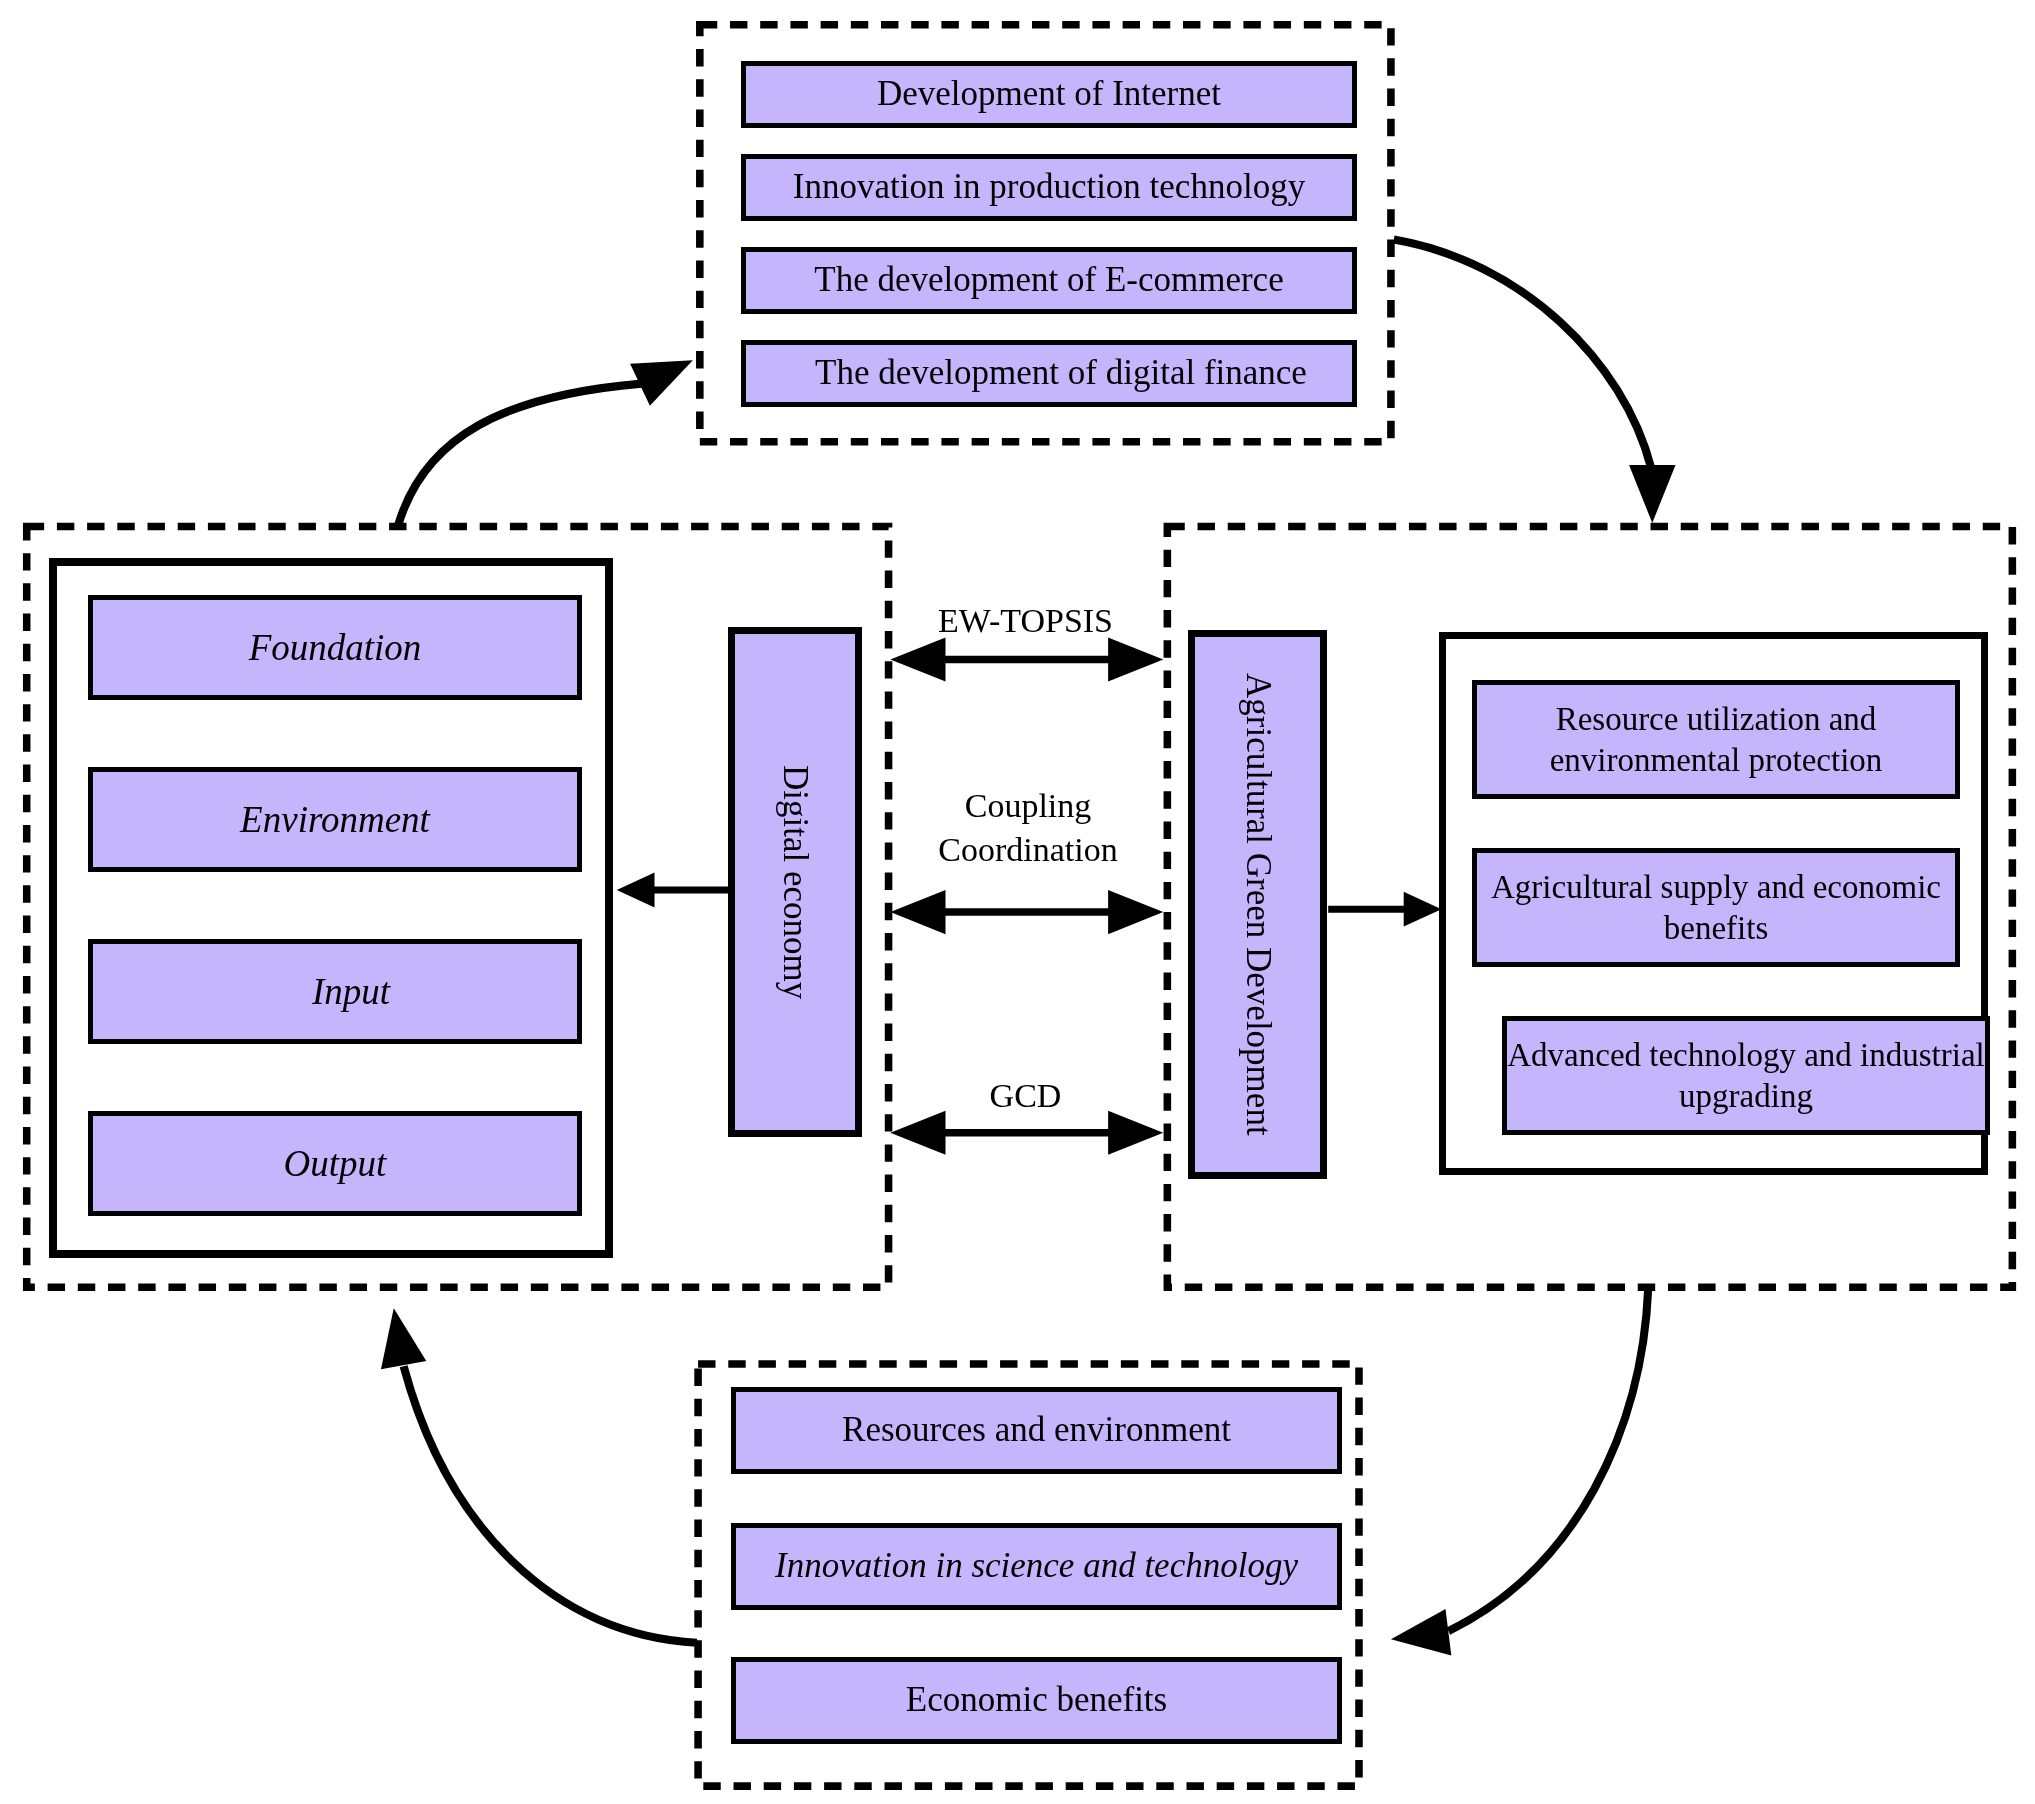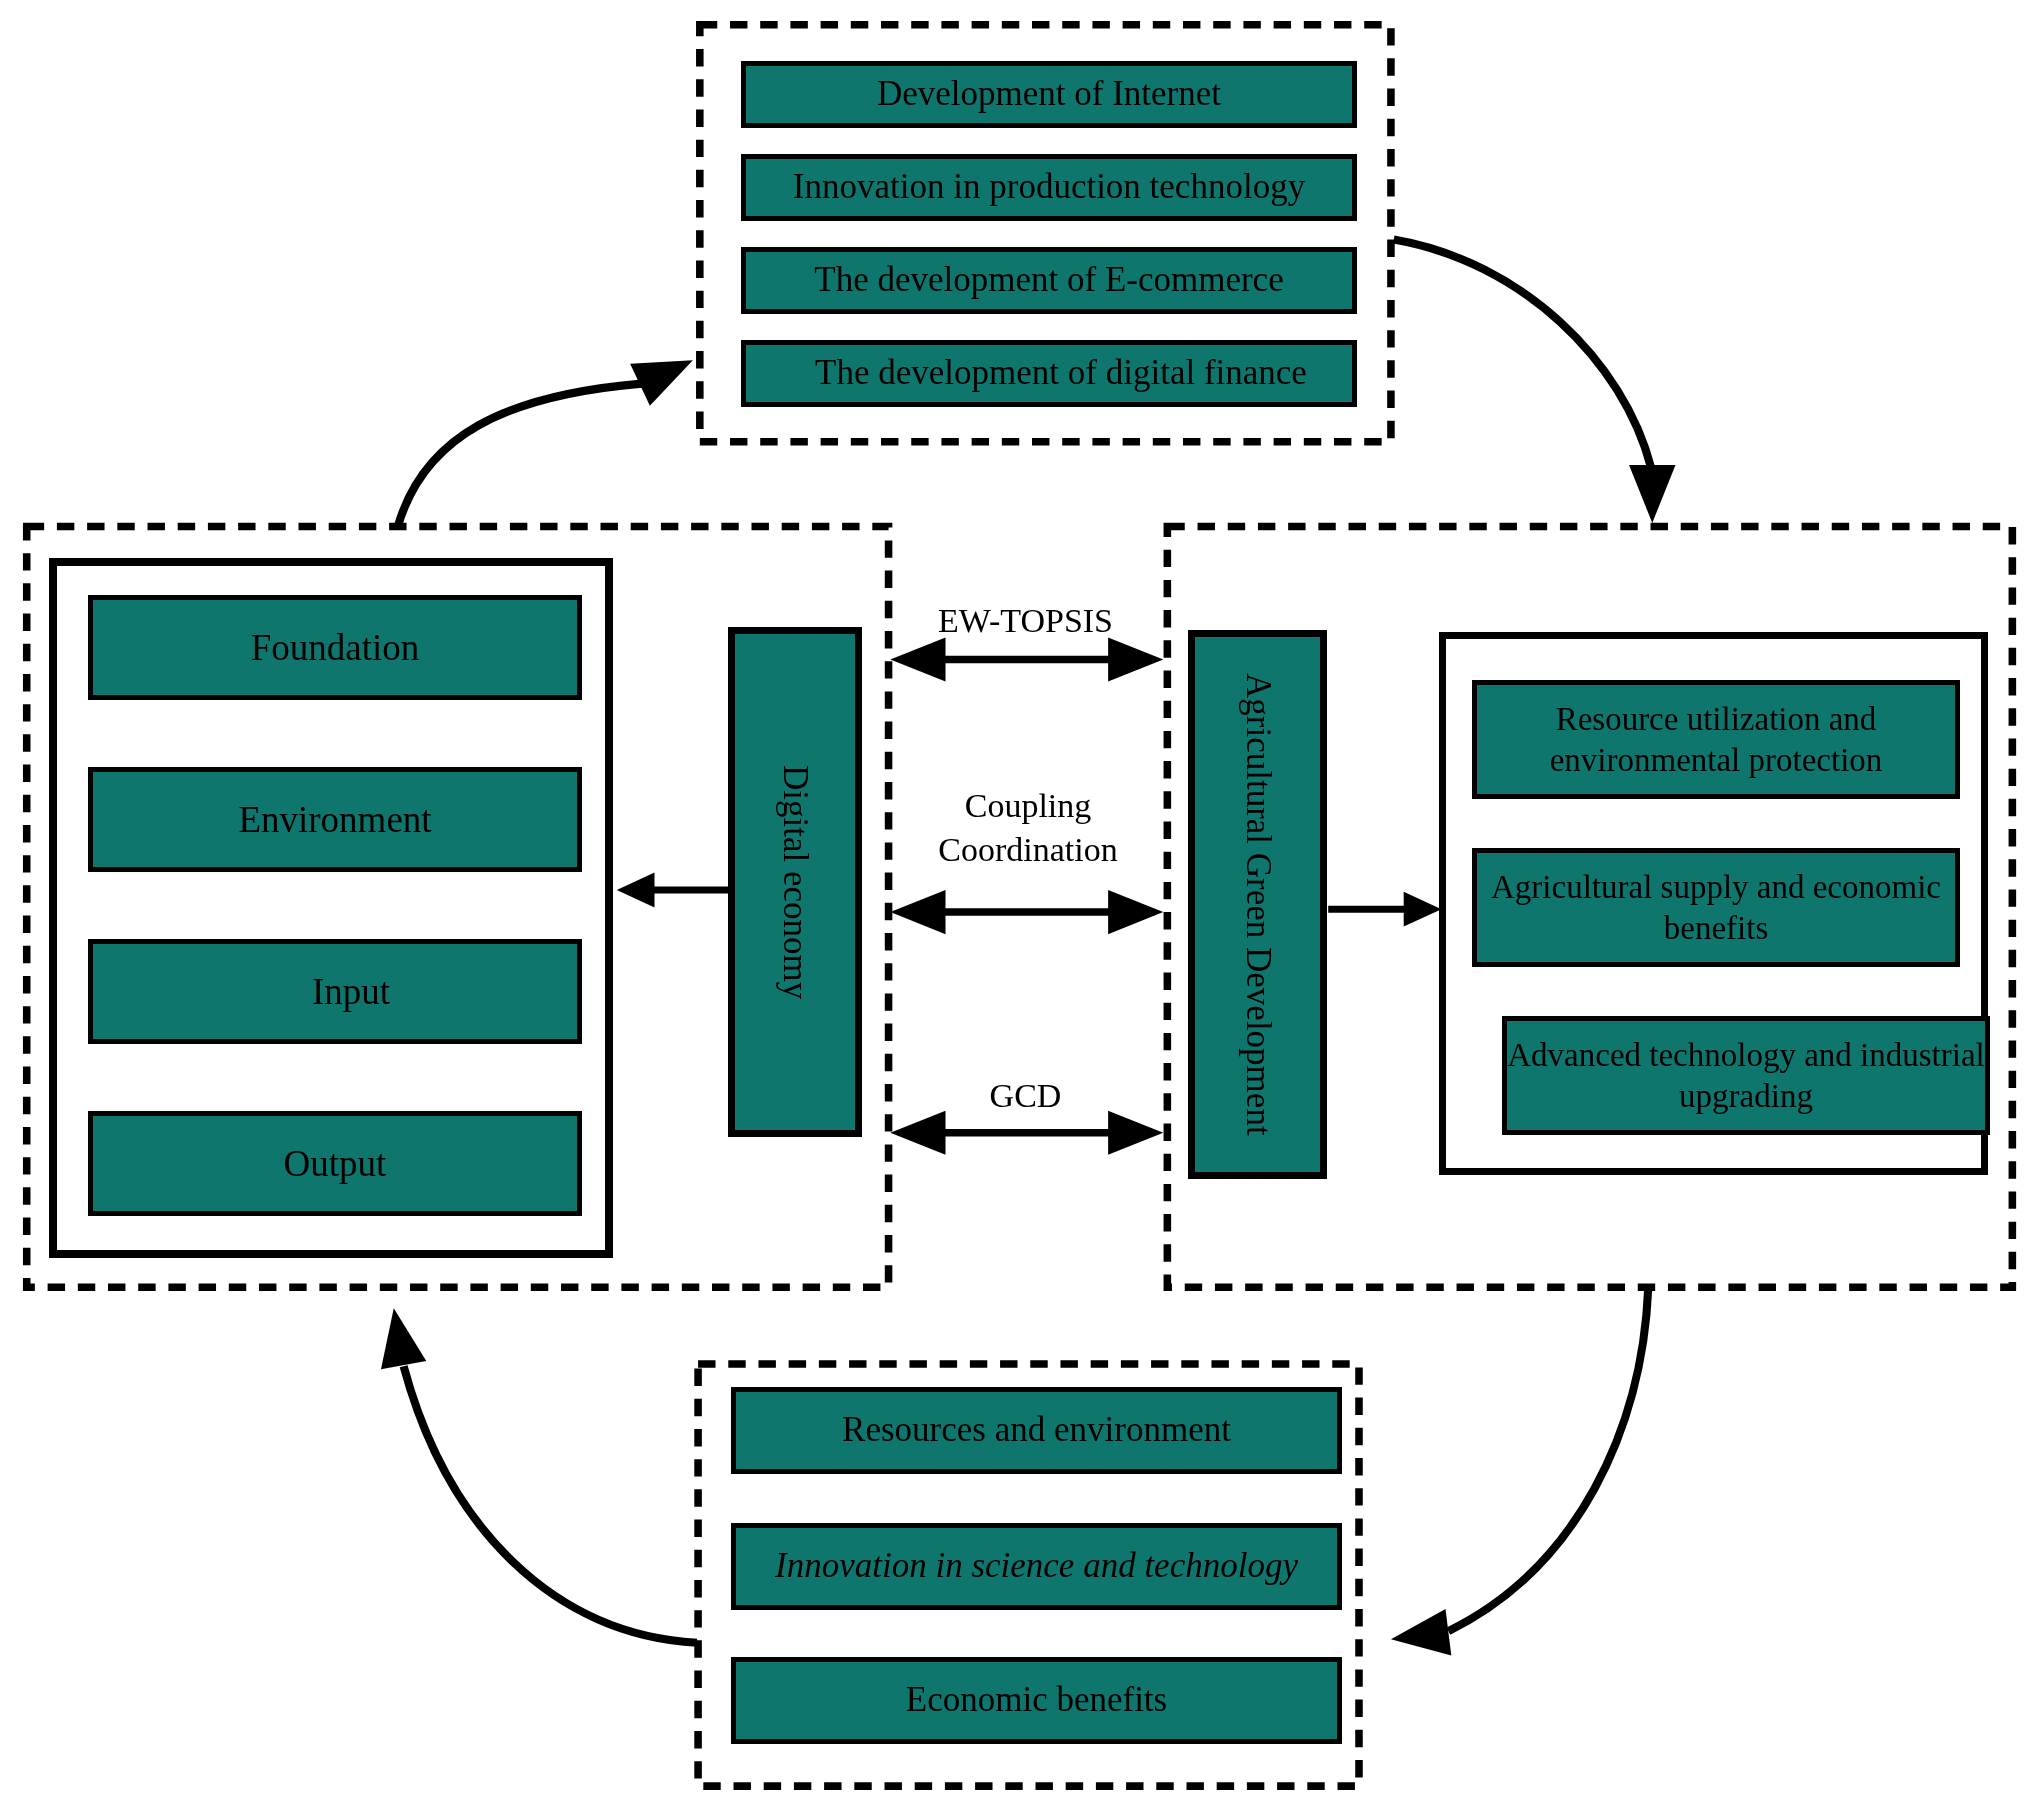--- a/index.html
+++ b/index.html
@@ -3,33 +3,33 @@
 <meta charset="utf-8">
 <style>
   html,body{margin:0;padding:0;}
   body{
     width:2035px;height:1805px;position:relative;background:#ffffff;
     font-family:"Liberation Serif","DejaVu Serif",serif;color:#000;
     overflow:hidden;
   }
   #connector-layer{position:absolute;left:0;top:0;width:2035px;height:1805px;}
   .box{
-    position:absolute;background:#0f766e;border:5.8px solid #000;
+    position:absolute;background:#c4b5fd;border:5.8px solid #000;
     display:flex;align-items:center;justify-content:center;
     text-align:center;line-height:1.22;box-sizing:border-box;
   }
   .container-box{border-width:8.1px;background:transparent;}
   .vbox{border-width:7.6px;}
   .vbox span{writing-mode:vertical-rl;}
   .label{
     position:absolute;display:flex;align-items:center;justify-content:center;
     text-align:center;line-height:1.28;
   }
   .f60{font-size:35px;}
-  .f64{font-size:37px;}
+  .f64{font-size:37px;font-style:italic;}
   .f57{font-size:33px;}
   .f58{font-size:34px;}
 </style>
 </head>
 <body>
 
 <svg id="connector-layer" viewBox="0 0 3504 3107" xmlns="http://www.w3.org/2000/svg">
 
   <rect x="1205" y="42" width="1190" height="718" fill="none" stroke="#000" stroke-width="13" stroke-dasharray="30 22"></rect>
   <rect x="46" y="906" width="1484" height="1310" fill="none" stroke="#000" stroke-width="13" stroke-dasharray="30 22"></rect>

